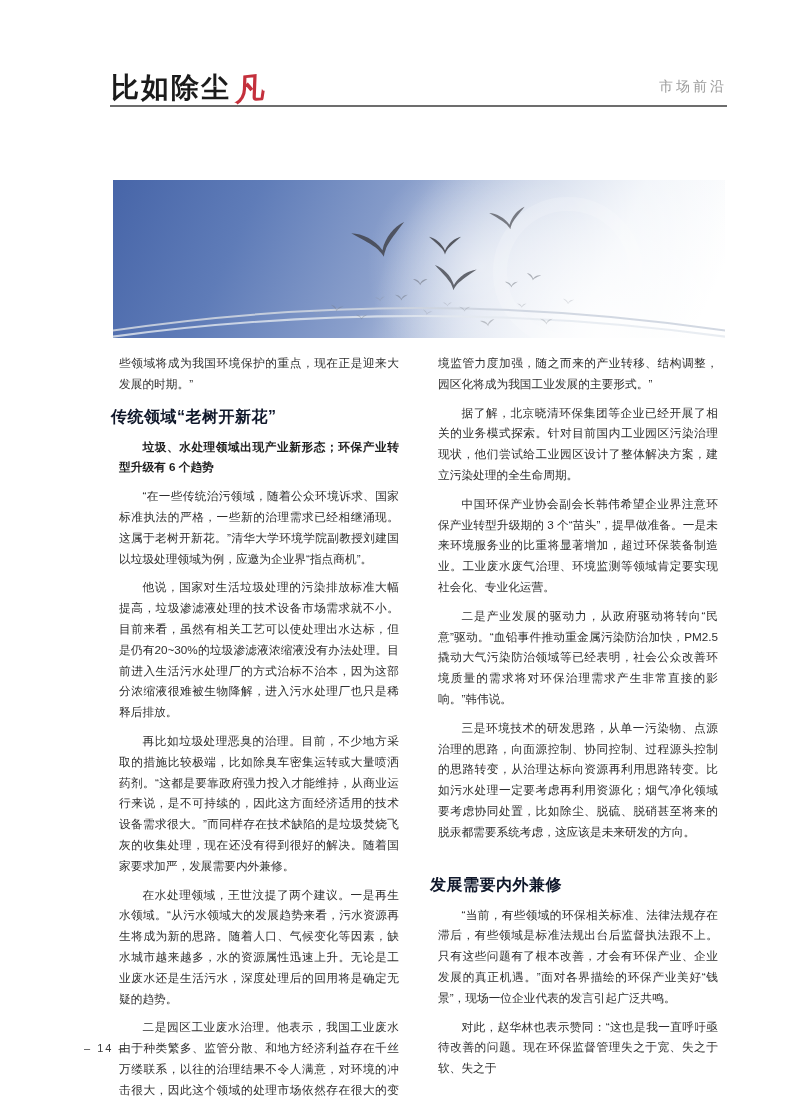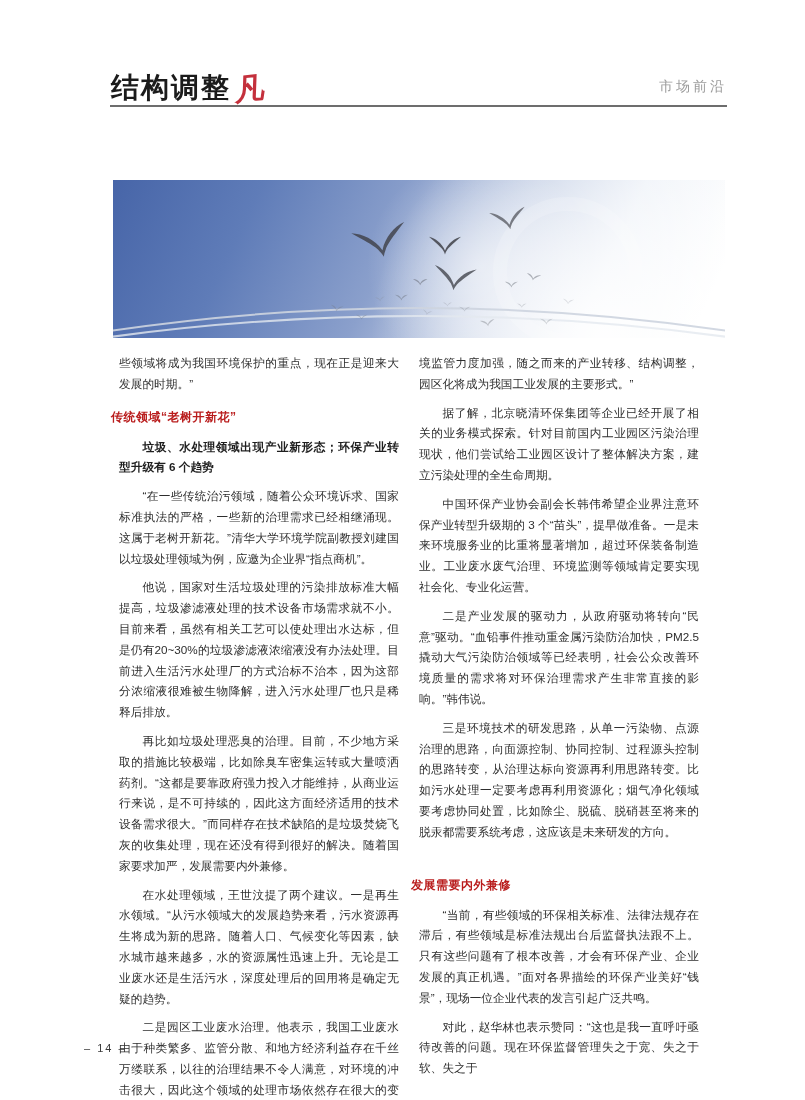--- a/index.html
+++ b/index.html
@@ -38,41 +38,41 @@
     overflow:hidden;
   }
   .photo svg{position:absolute;left:0;top:0;}
   
   .col{
     position:absolute;top:345px;width:296px;
     font-size:11.7px;line-height:20.8px;color:#2e2e2e;
     text-align:justify;
   }
   .col-left{left:111px;}
-  .col-right{left:411px;}
+  .col-right{left:430px;}
   .col p{margin:8px;text-indent:2em;}
   .col p.noindent{text-indent:0;}
   .col p.subhead{font-weight:700;color:#1f1f1f;}
   .col h3{
-    margin:10px 0 5px;font-size:12px;line-height:24px;font-weight:700;color:#b91c1c;
+    margin:10px 0 5px;font-size:16px;line-height:24px;font-weight:700;color:#0f172a;
     text-indent:0;letter-spacing:0.5px;
   }
   .col h3.spaced{margin-top:30px;}
   
   .page-number{
     position:absolute;left:84px;top:1042px;font-size:11px;color:#3a3a3a;letter-spacing:2px;
   }
 </style>
 </head>
 <body>
 
 <div class="page">
 
   <div class="masthead">
-    <span class="logo-text">结构调整</span>
+    <span class="logo-text">比如除尘</span>
     <span class="logo-mark">凡</span>
   </div>
   <div class="section-label">市场前沿</div>
   <div class="header-rule"></div>
 
   <div class="photo">
     <svg width="612" height="158" viewBox="0 0 612 158">
       <defs>
         <path id="bigbird" d="M20,18 C16,9 8,3 0,1 C8,8 13,12 17,17 C18,19 19,20 20,23 C21,20 22,19 23,17 C27,12 32,8 40,1 C32,3 24,9 20,18 Z"></path>
         <path id="smallbird" d="M8,6 C6,2 3,1 0,1 C3,3 5,4 7,6 L8,8 L9,6 C11,4 13,3 16,1 C13,1 10,2 8,6 Z"></path>

